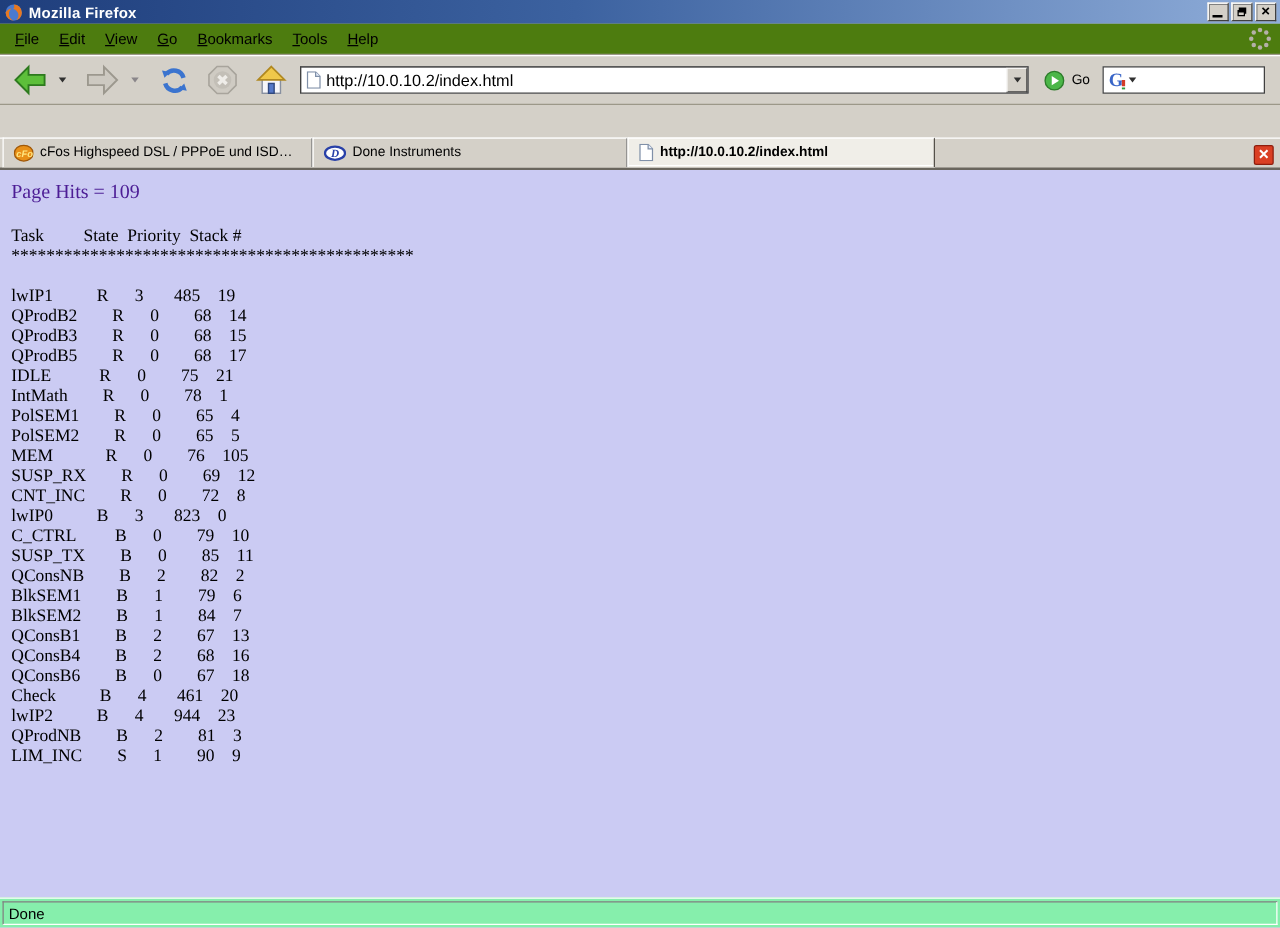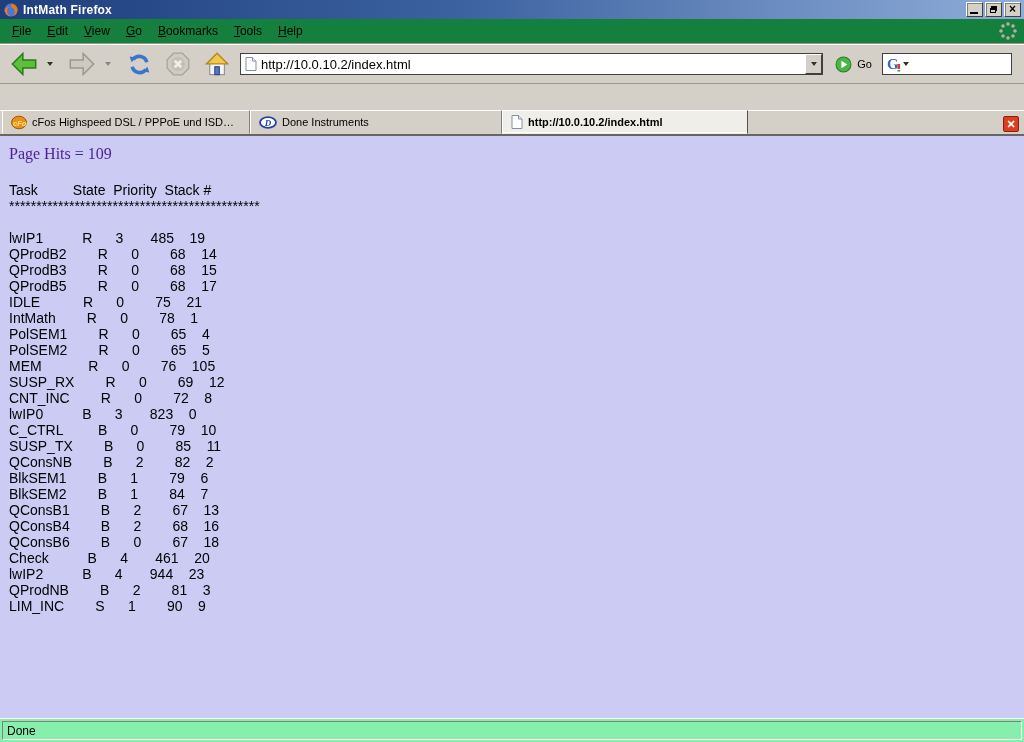--- a/index.html
+++ b/index.html
@@ -20,21 +20,21 @@
     position:relative; display:flex; align-items:center; justify-content:center;
     font-size:11px; font-weight:bold; color:#000; cursor:default; }
   .glyph-min { position:absolute; left:3px; bottom:2px; width:8px; height:2px; background:#000; }
   .glyph-restore { position:absolute; left:4px; top:3px; width:7px; height:7px; }
   .glyph-restore .r1 { position:absolute; right:0; top:0; width:6px; height:5px; border:1px solid #000; border-top-width:2px; background:#d4d0c8; }
   .glyph-restore .r2 { position:absolute; left:0; bottom:0; width:6px; height:5px; border:1px solid #000; border-top-width:2px; background:#d4d0c8; }
   .glyph-close { font-size:12px; line-height:11px; }
 
   
   .menubar { position:absolute; left:0; top:19px; width:1024px; height:25px;
-    background:#15803d; border-bottom:1px solid #9c9889; display:flex; align-items:center;
+    background:#4d7c0f; border-bottom:1px solid #9c9889; display:flex; align-items:center;
     padding-left:4px; }
   .menu-item { font-size:12px; color:#000; padding:3px 8px; cursor:default; }
   .menu-item u { text-decoration:underline; }
   .throbber { margin-left:auto; margin-right:6px; width:20px; height:20px; }
 
   
   .toolbar { position:absolute; left:0; top:44px; width:1024px; height:40px;
     background:#d4d0c8; border-top:1px solid #fff; border-bottom:1px solid #9c9889;
     display:flex; align-items:center; padding:0 8px; gap:2px; }
   .tbtn { display:flex; align-items:center; justify-content:center; height:34px; padding:0 2px; cursor:default; }
@@ -75,21 +75,21 @@
   .tab-close { position:absolute; right:5px; top:5px; width:16px; height:16px;
     background:#da3f23; border:1px solid #8e1d0d; border-radius:2px;
     display:flex; align-items:center; justify-content:center; cursor:default; }
   .tab-close span { color:#fff; font-weight:bold; font-size:11px; line-height:10px; }
 
   
   .content { position:absolute; left:0; top:136px; width:1024px; height:582px;
     background:#cbcbf3; overflow:hidden; }
   .page-hits { position:absolute; left:9px; top:9px; font-family:"Liberation Serif", serif;
     font-size:16px; color:#4c1d95; }
-  .task-pre { position:absolute; left:9px; top:46px; font-family:Liberation Sans, sans-serif;
+  .task-pre { position:absolute; left:9px; top:46px; font-family:Liberation Serif, serif;
     font-size:14px; line-height:16px; color:#000; white-space:pre; }
 
   
   .statusbar { position:absolute; left:0; top:718px; width:1024px; height:24px;
     background:#86efac; border-top:1px solid #fff; padding:2px; }
   .status-panel { width:100%; height:100%; border:1px solid; border-color:#808080 #fff #fff #808080;
     font-size:12px; color:#000; display:flex; align-items:center; padding-left:4px; }
 
   svg { display:block; }
 </style>
@@ -99,21 +99,21 @@
 <div class="window">
 
   <div class="titlebar">
     <span class="ff-icon">
       <svg viewBox="0 0 16 16" width="16" height="16">
         <circle cx="8" cy="8" r="6.5" fill="#4a7ad0"></circle>
         <path d="M8 1.5a6.5 6.5 0 0 1 6.5 6.5c0 3-2 5.5-4.5 6.2 1.5-1.6 2-3.2 1.6-5.2-.4-2-2-3.5-4.1-3.9C9 3.7 8.4 2.4 8 1.5z" fill="#e87820"></path>
         <path d="M1.5 8A6.5 6.5 0 0 0 8 14.5c-2.3-1-3.6-2.7-3.8-4.8C4 7.6 4.8 5.8 6.3 4.7 4 5 2.2 6.3 1.5 8z" fill="#e87820"></path>
       </svg>
     </span>
-    <span class="title">IntMath Firefox</span>
+    <span class="title">Mozilla Firefox</span>
     <div class="winbtns">
       <div class="winbtn">
           <span class="glyph-min"></span>
         </div>
       <div class="winbtn">
         <span class="glyph-restore">
             <span class="r1"></span>
             <span class="r2"></span>
           </span>
       </div>

